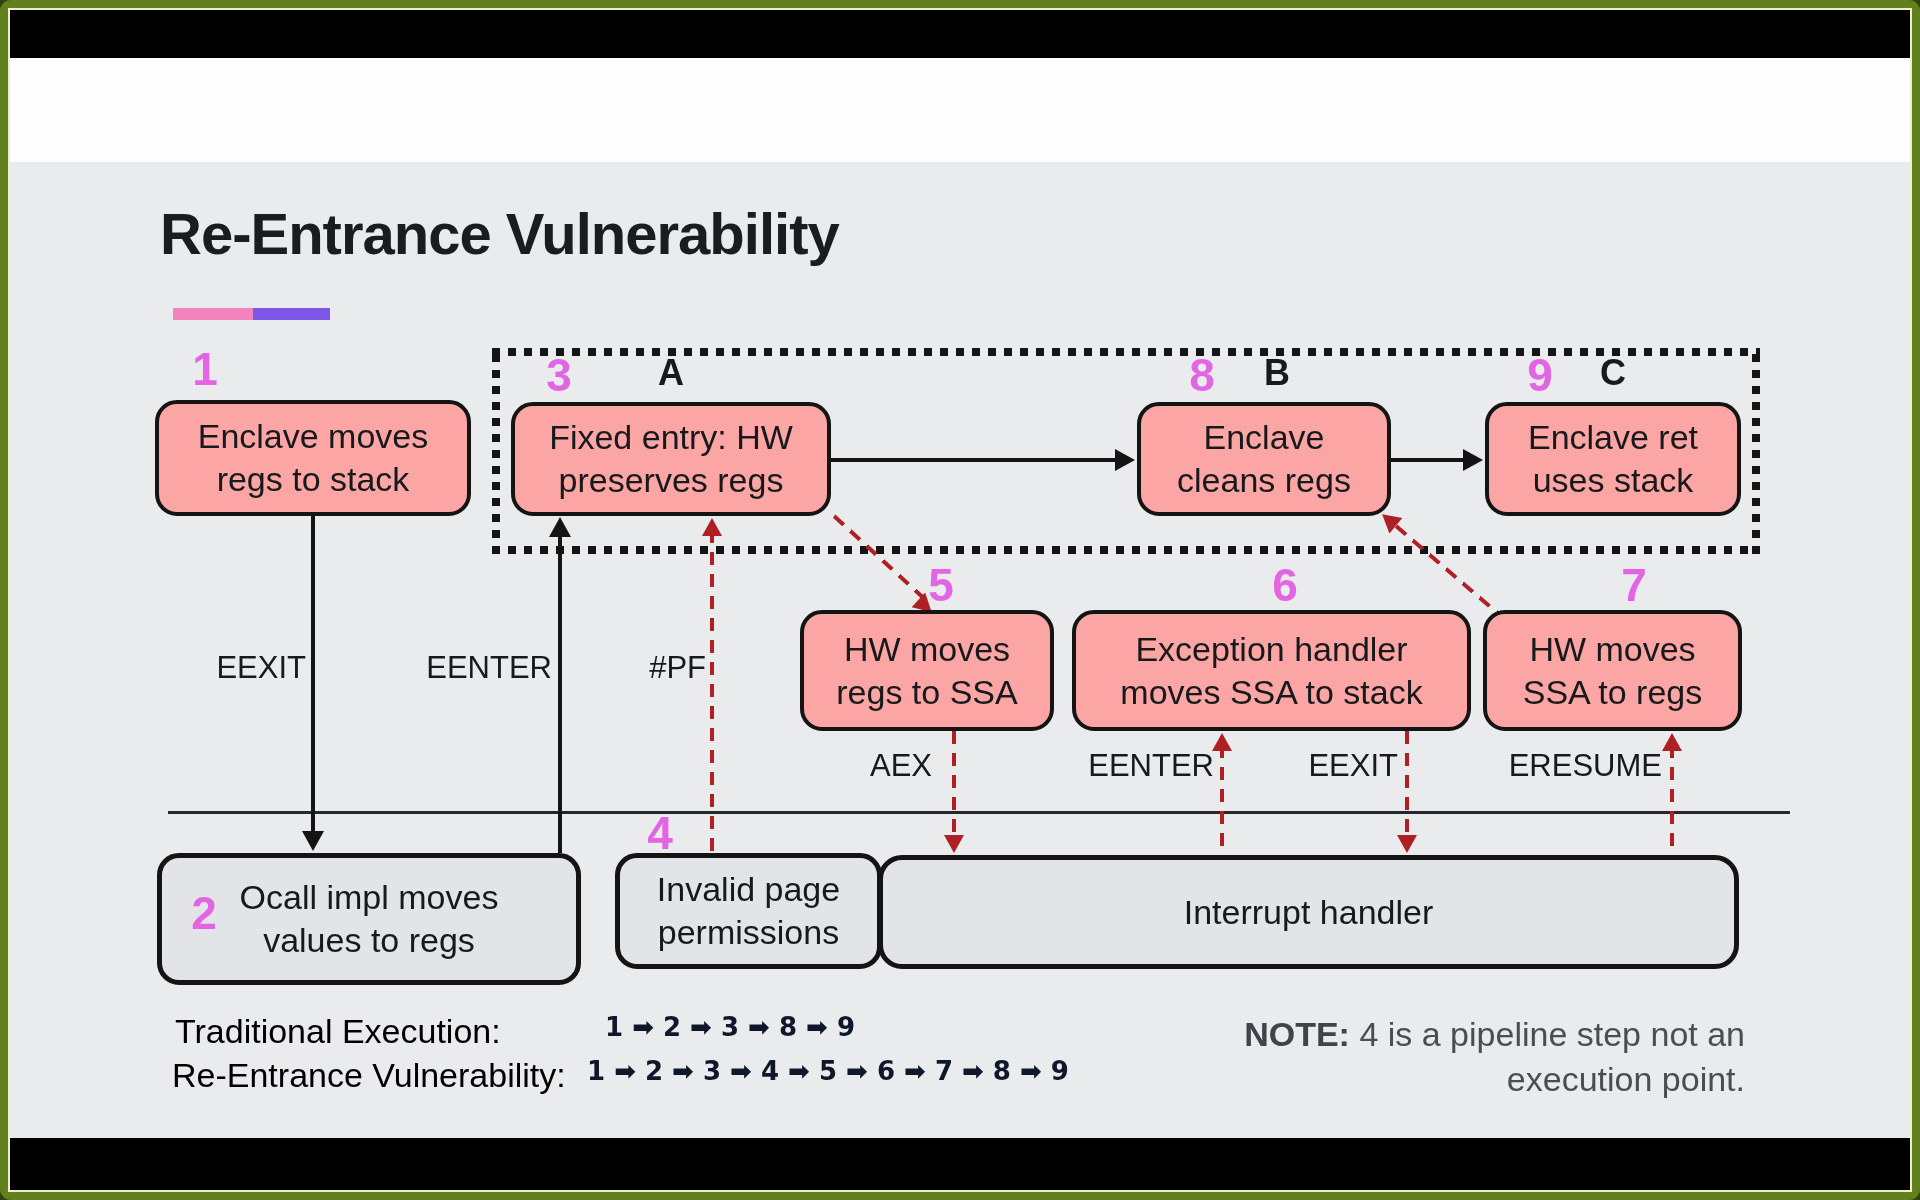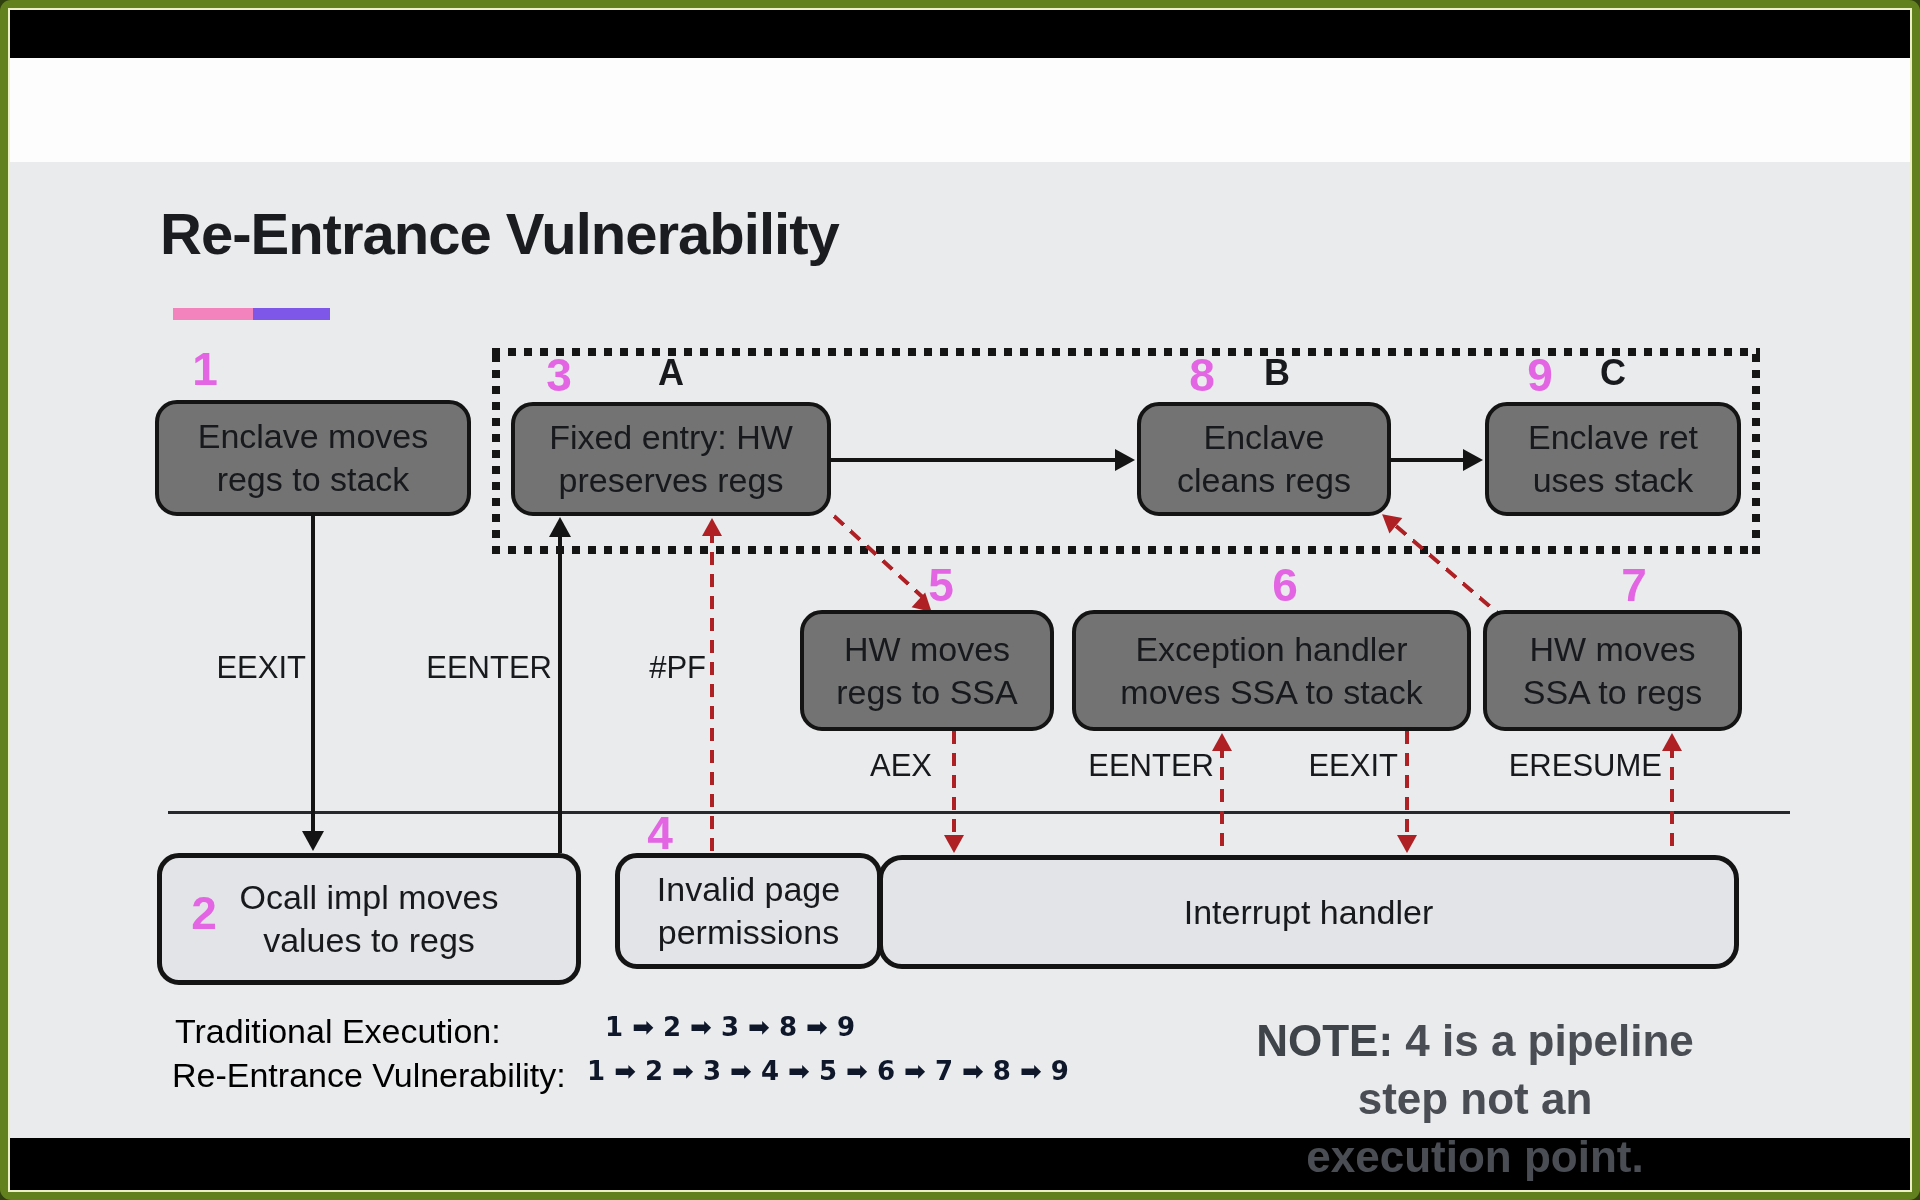--- a/index.html
+++ b/index.html
@@ -10,41 +10,41 @@
   .slide{position:absolute;left:10px;width:1900px;background:#e9ebed;}
   .title{position:absolute;font-size:58px;font-weight:bold;letter-spacing:-1px;color:#1a1c1f;white-space:nowrap;}
   .accent{position:absolute;height:12px;}
   .dotted-rect{position:absolute;background-image:
       repeating-linear-gradient(90deg,#151515 0 8px,transparent 8px 16px),
       repeating-linear-gradient(90deg,#151515 0 8px,transparent 8px 16px),
       repeating-linear-gradient(0deg,#151515 0 8px,transparent 8px 16px),
       repeating-linear-gradient(0deg,#151515 0 8px,transparent 8px 16px);
     background-size:100% 8px,100% 8px,8px 100%,8px 100%;
     background-position:0 0,0 100%,0 0,100% 0;background-repeat:no-repeat;}
-  .node{position:absolute;box-sizing:border-box;border:4px solid #141414;border-radius:22px;background:#737373;
+  .node{position:absolute;box-sizing:border-box;border:4px solid #141414;border-radius:22px;background:#fca5a5;
     display:flex;flex-direction:column;justify-content:center;align-items:center;
     font-size:34px;line-height:1.26;color:#17191c;text-align:center;z-index:5;}
   .node.dark{background:#e2e4e7;border-width:5px;}
   .num{position:absolute;transform:translateX(-50%);font-size:46px;font-weight:bold;color:#e365e3;z-index:8;}
   .letter{position:absolute;transform:translateX(-50%);font-size:36px;font-weight:bold;color:#17191c;z-index:8;}
   .lab{position:absolute;font-size:31px;color:#17191c;white-space:nowrap;z-index:6;}
   .vline{position:absolute;width:4px;background:#141414;z-index:4;}
   .hline{position:absolute;height:4px;background:#141414;z-index:4;}
   .sep{position:absolute;height:3px;background:#26282b;z-index:3;}
   .dashv{position:absolute;width:4px;background:repeating-linear-gradient(180deg,#ae2024 0 13px,transparent 13px 22px);z-index:4;}
   .dashd{position:absolute;height:4px;background:repeating-linear-gradient(90deg,#ae2024 0 13px,transparent 13px 22px);transform-origin:0 50%;z-index:4;}
   .ah-down{position:absolute;width:0;height:0;border-left:11px solid transparent;border-right:11px solid transparent;border-top:20px solid #141414;z-index:4;}
   .ah-up{position:absolute;width:0;height:0;border-left:11px solid transparent;border-right:11px solid transparent;border-bottom:20px solid #141414;z-index:4;}
   .ah-right{position:absolute;width:0;height:0;border-top:11px solid transparent;border-bottom:11px solid transparent;border-left:20px solid #141414;z-index:4;}
   .rah-up{position:absolute;width:0;height:0;border-left:10px solid transparent;border-right:10px solid transparent;border-bottom:18px solid #ae2024;z-index:4;}
   .rah-down{position:absolute;width:0;height:0;border-left:10px solid transparent;border-right:10px solid transparent;border-top:18px solid #ae2024;z-index:4;}
   .rah-right{position:absolute;width:0;height:0;border-top:10px solid transparent;border-bottom:10px solid transparent;border-left:18px solid #ae2024;z-index:4;}
   .ftext{position:absolute;font-size:34px;color:#000000;white-space:nowrap;z-index:6;}
   .fseq{position:absolute;font-size:26px;font-weight:bold;color:#0f172a;white-space:nowrap;z-index:6;font-family:"DejaVu Sans","Liberation Sans",sans-serif;}
-  .note{position:absolute;font-size:44px;color:#4a4e54;text-align:center;line-height:1.32;z-index:6;font-weight:bold;}
+  .note{position:absolute;font-size:34px;color:#4a4e54;text-align:right;line-height:1.32;z-index:6;}
   .note b{color:#3f434a;}
 </style>
 </head>
 <body>
 
 <div class="screen">
 
   <div class="bar" style="top:8px;height:50px;"></div>
   <div class="band-white" style="top:58px;height:104px;"></div>
   <div class="slide" style="top:162px;height:976px;"></div>

